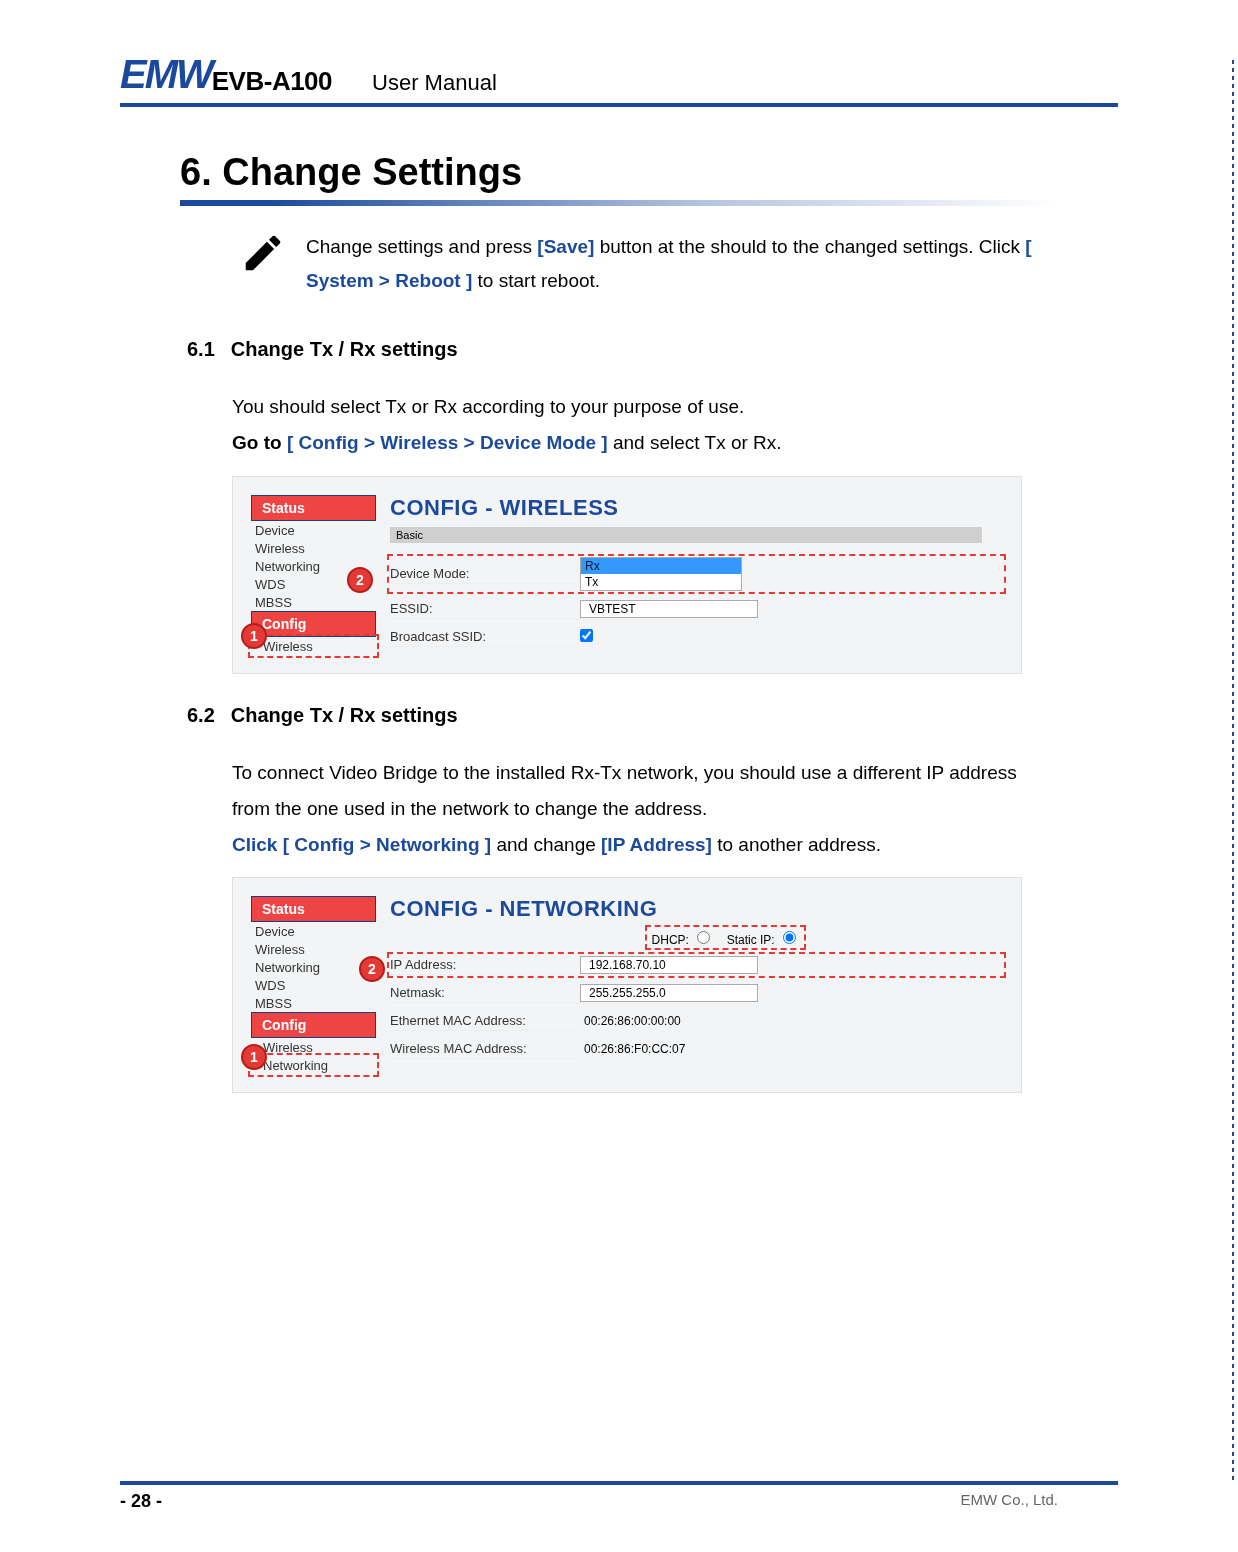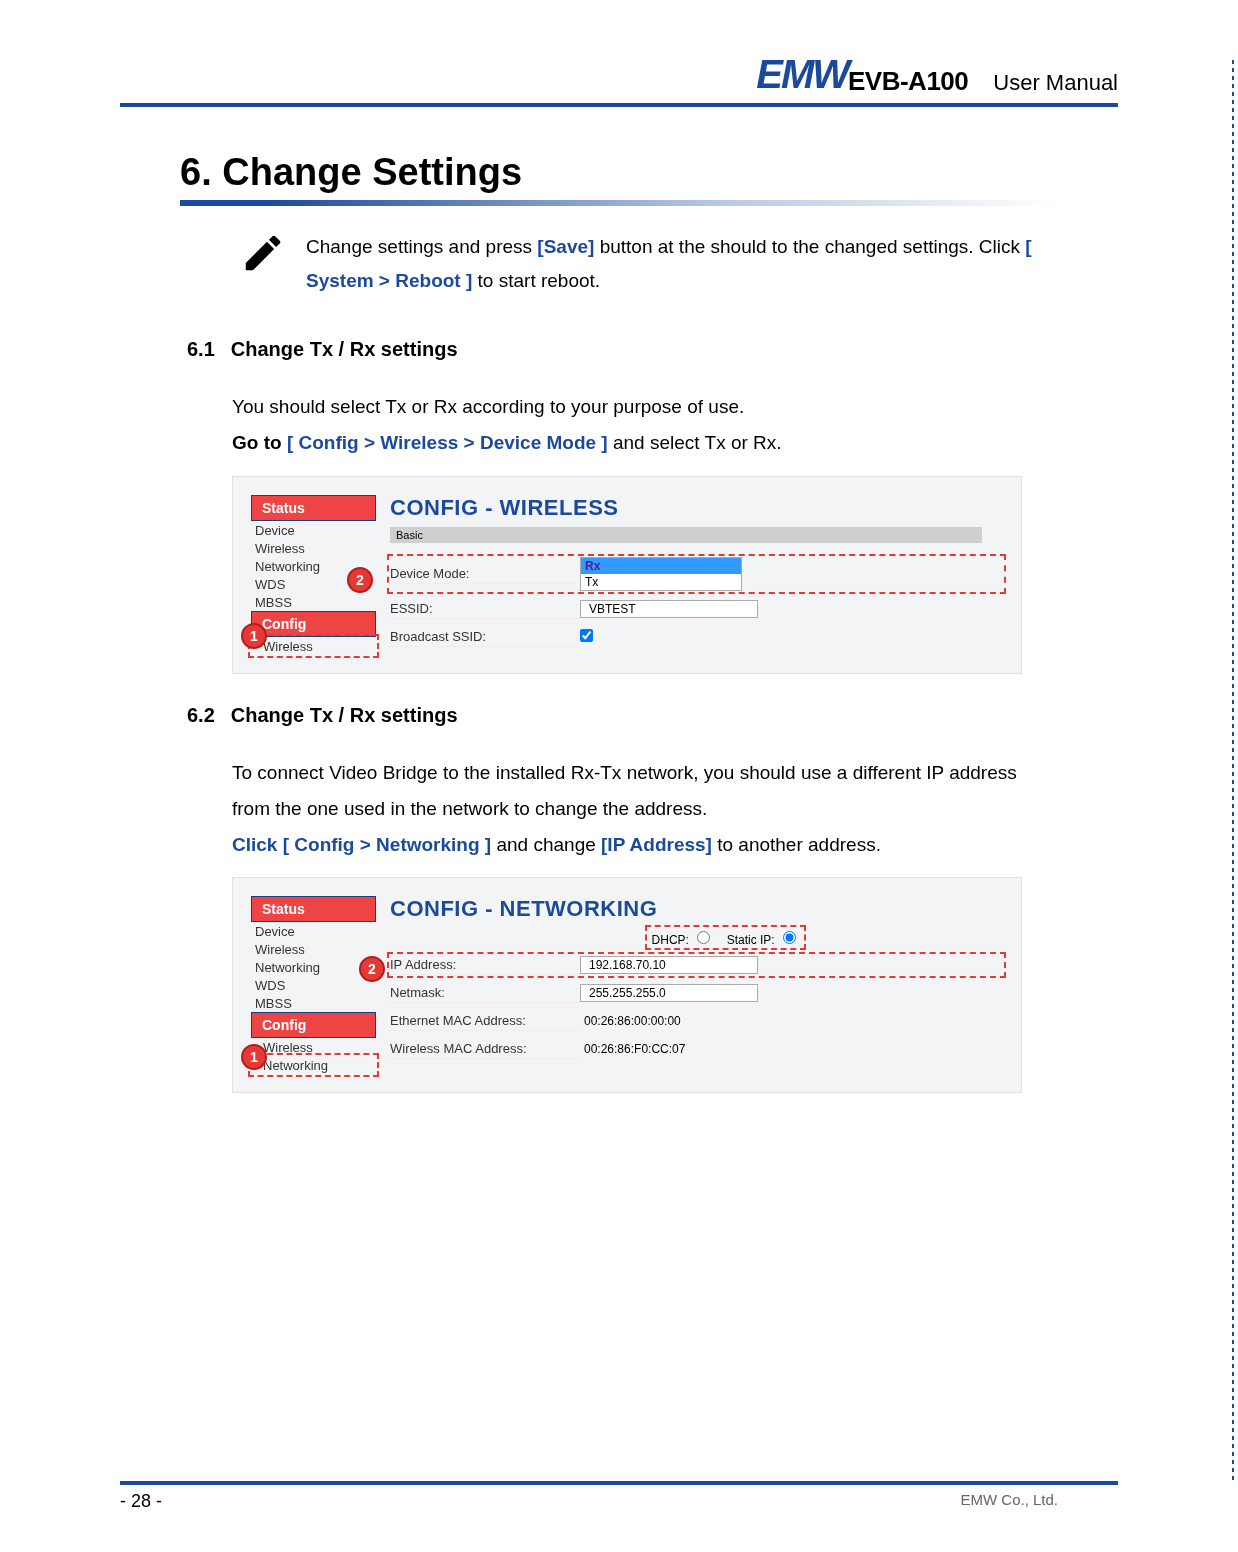--- a/index.html
+++ b/index.html
@@ -11,36 +11,36 @@
   .page {
     width: 1238px;
     height: 1552px;
     position: relative;
     box-sizing: border-box;
     padding: 20px 120px 60px 120px;
   }
   .header {
     display: flex;
     align-items: flex-end;
-    justify-content: flex-end;
+    justify-content: flex-start;
     padding-bottom: 6px;
     border-bottom: 4px solid #1b4a9c;
     margin-bottom: 4px;
   }
   .header-logo {
     font-size: 40px;
     font-weight: 900;
     font-style: italic;
     color: #1b4a9c;
     letter-spacing: -2px;
   }
   .header-right {
     display: flex;
     align-items: baseline;
-    gap: 25px;
+    gap: 40px;
     font-size: 22px;
     margin-top: 46px;
   }
   .model {
     font-weight: 900;
     font-size: 26px;
     letter-spacing: -0.5px;
   }
   .content {
     padding: 20px 60px 0 60px;
@@ -160,22 +160,21 @@
     width: 160px;
     font-size: 12px;
     border: 1px solid #aaa;
   }
   .sel-opt {
     background: #fff;
     padding: 1px 4px;
   }
   .sel-opt.sel {
     background: #3399ff;
-    color: #4c1d95;
-    font-weight: bold;
+    color: #0f172a;
   }
   .red-dash-around {
     outline: 2px dashed #e53935;
     outline-offset: 1px;
   }
   .marker {
     position: absolute;
     width: 22px;
     height: 22px;
     background: #e53935;
@@ -204,21 +203,21 @@
   .footer-rule {
     height: 4px;
     background: #1b4a9c;
     margin-bottom: 6px;
   }
   .footer-line {
     display: flex;
     justify-content: space-between;
     font-size: 18px;
   }
-  .page-num { font-weight: 400; }
+  .page-num { font-weight: 700; }
   .company { flex: 1; text-align: right; font-size: 15px; color: #666; }
   .right-ruler {
     position: absolute;
     top: 60px;
     bottom: 70px;
     right: 4px;
     width: 2px;
     background: repeating-linear-gradient(#1b4a9c, #1b4a9c 4px, transparent 4px, transparent 8px);
   }
   .bold { font-weight: 700; }

